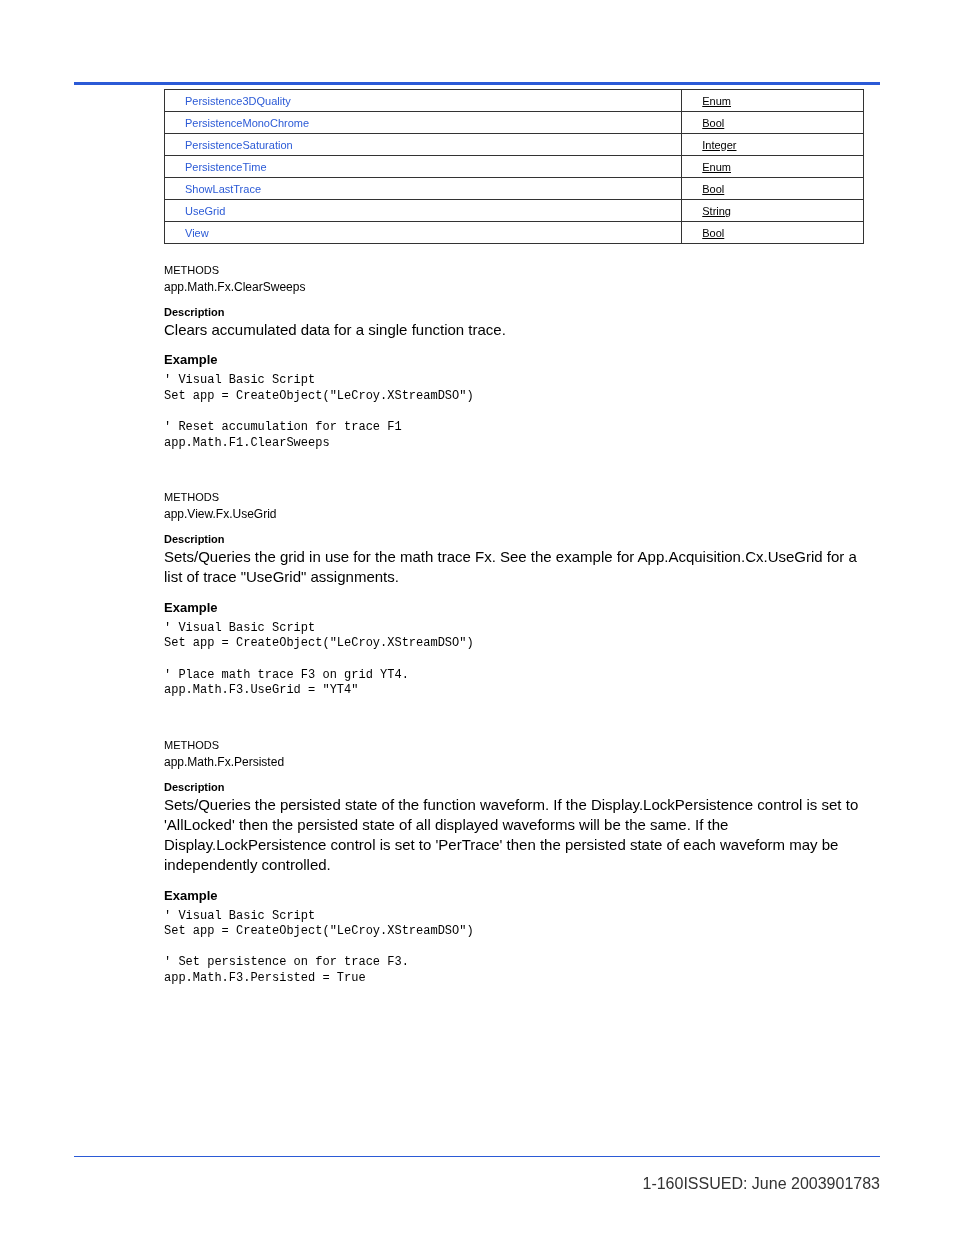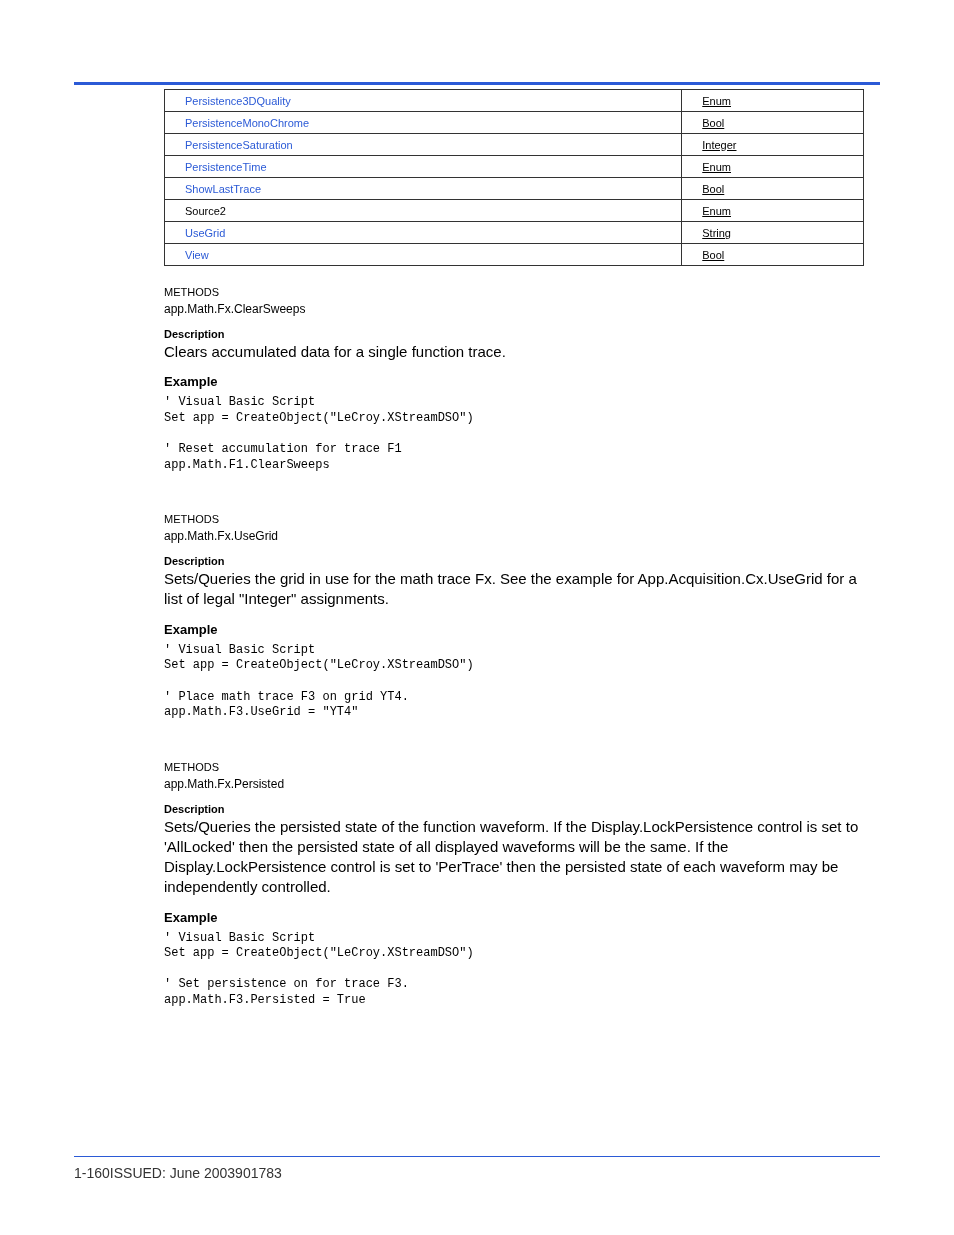--- a/index.html
+++ b/index.html
@@ -92,25 +92,25 @@
     left: 74px;
     right: 74px;
     bottom: 78px;
     height: 1px;
     background: #2b5ad6;
   }
   .footer {
     position: absolute;
     left: 74px;
     right: 74px;
-    bottom: 54px;
-    font-size: 14px;
+    bottom: 42px;
+    font-size: 16px;
     color: #333;
     display: flex;
-    justify-content: flex-start;
+    justify-content: flex-end;
   }
 </style>
 </head>
 <body>
 
 <div class="page">
   <div class="top-rule"></div>
 
   <div class="content">
     <table class="methods">
@@ -129,24 +129,20 @@
           </tr>
           <tr>
             <td class="col-left"><a class="link" href="#">PersistenceTime</a></td>
             <td class="col-right">Enum</td>
           </tr>
           <tr>
             <td class="col-left"><a class="link" href="#">ShowLastTrace</a></td>
             <td class="col-right">Bool</td>
           </tr>
           <tr>
-            <td class="col-left">Source2</td>
-            <td class="col-right">Enum</td>
-          </tr>
-          <tr>
             <td class="col-left"><a class="link" href="#">UseGrid</a></td>
             <td class="col-right">String</td>
           </tr>
           <tr>
             <td class="col-left"><a class="link" href="#">View</a></td>
             <td class="col-right">Bool</td>
           </tr>
         </tbody>
     </table>
 
@@ -158,23 +154,23 @@
           <div class="desc-text">Clears accumulated data for a single function trace.</div>
           <div class="example-label">Example</div>
           <pre class="example-code">' Visual Basic Script
 Set app = CreateObject("LeCroy.XStreamDSO")
 
 ' Reset accumulation for trace F1
 app.Math.F1.ClearSweeps</pre>
         </div>
         <div class="method-block">
           <div class="method-heading">METHODS</div>
-          <div class="method-signature">app.Math.Fx.UseGrid</div>
+          <div class="method-signature">app.View.Fx.UseGrid</div>
           <div class="desc-label">Description</div>
-          <div class="desc-text">Sets/Queries the grid in use for the math trace Fx. See the example for App.Acquisition.Cx.UseGrid for a list of legal "Integer" assignments.</div>
+          <div class="desc-text">Sets/Queries the grid in use for the math trace Fx. See the example for App.Acquisition.Cx.UseGrid for a list of trace "UseGrid" assignments.</div>
           <div class="example-label">Example</div>
           <pre class="example-code">' Visual Basic Script
 Set app = CreateObject("LeCroy.XStreamDSO")
 
 ' Place math trace F3 on grid YT4.
 app.Math.F3.UseGrid = "YT4"</pre>
         </div>
         <div class="method-block">
           <div class="method-heading">METHODS</div>
           <div class="method-signature">app.Math.Fx.Persisted</div>

